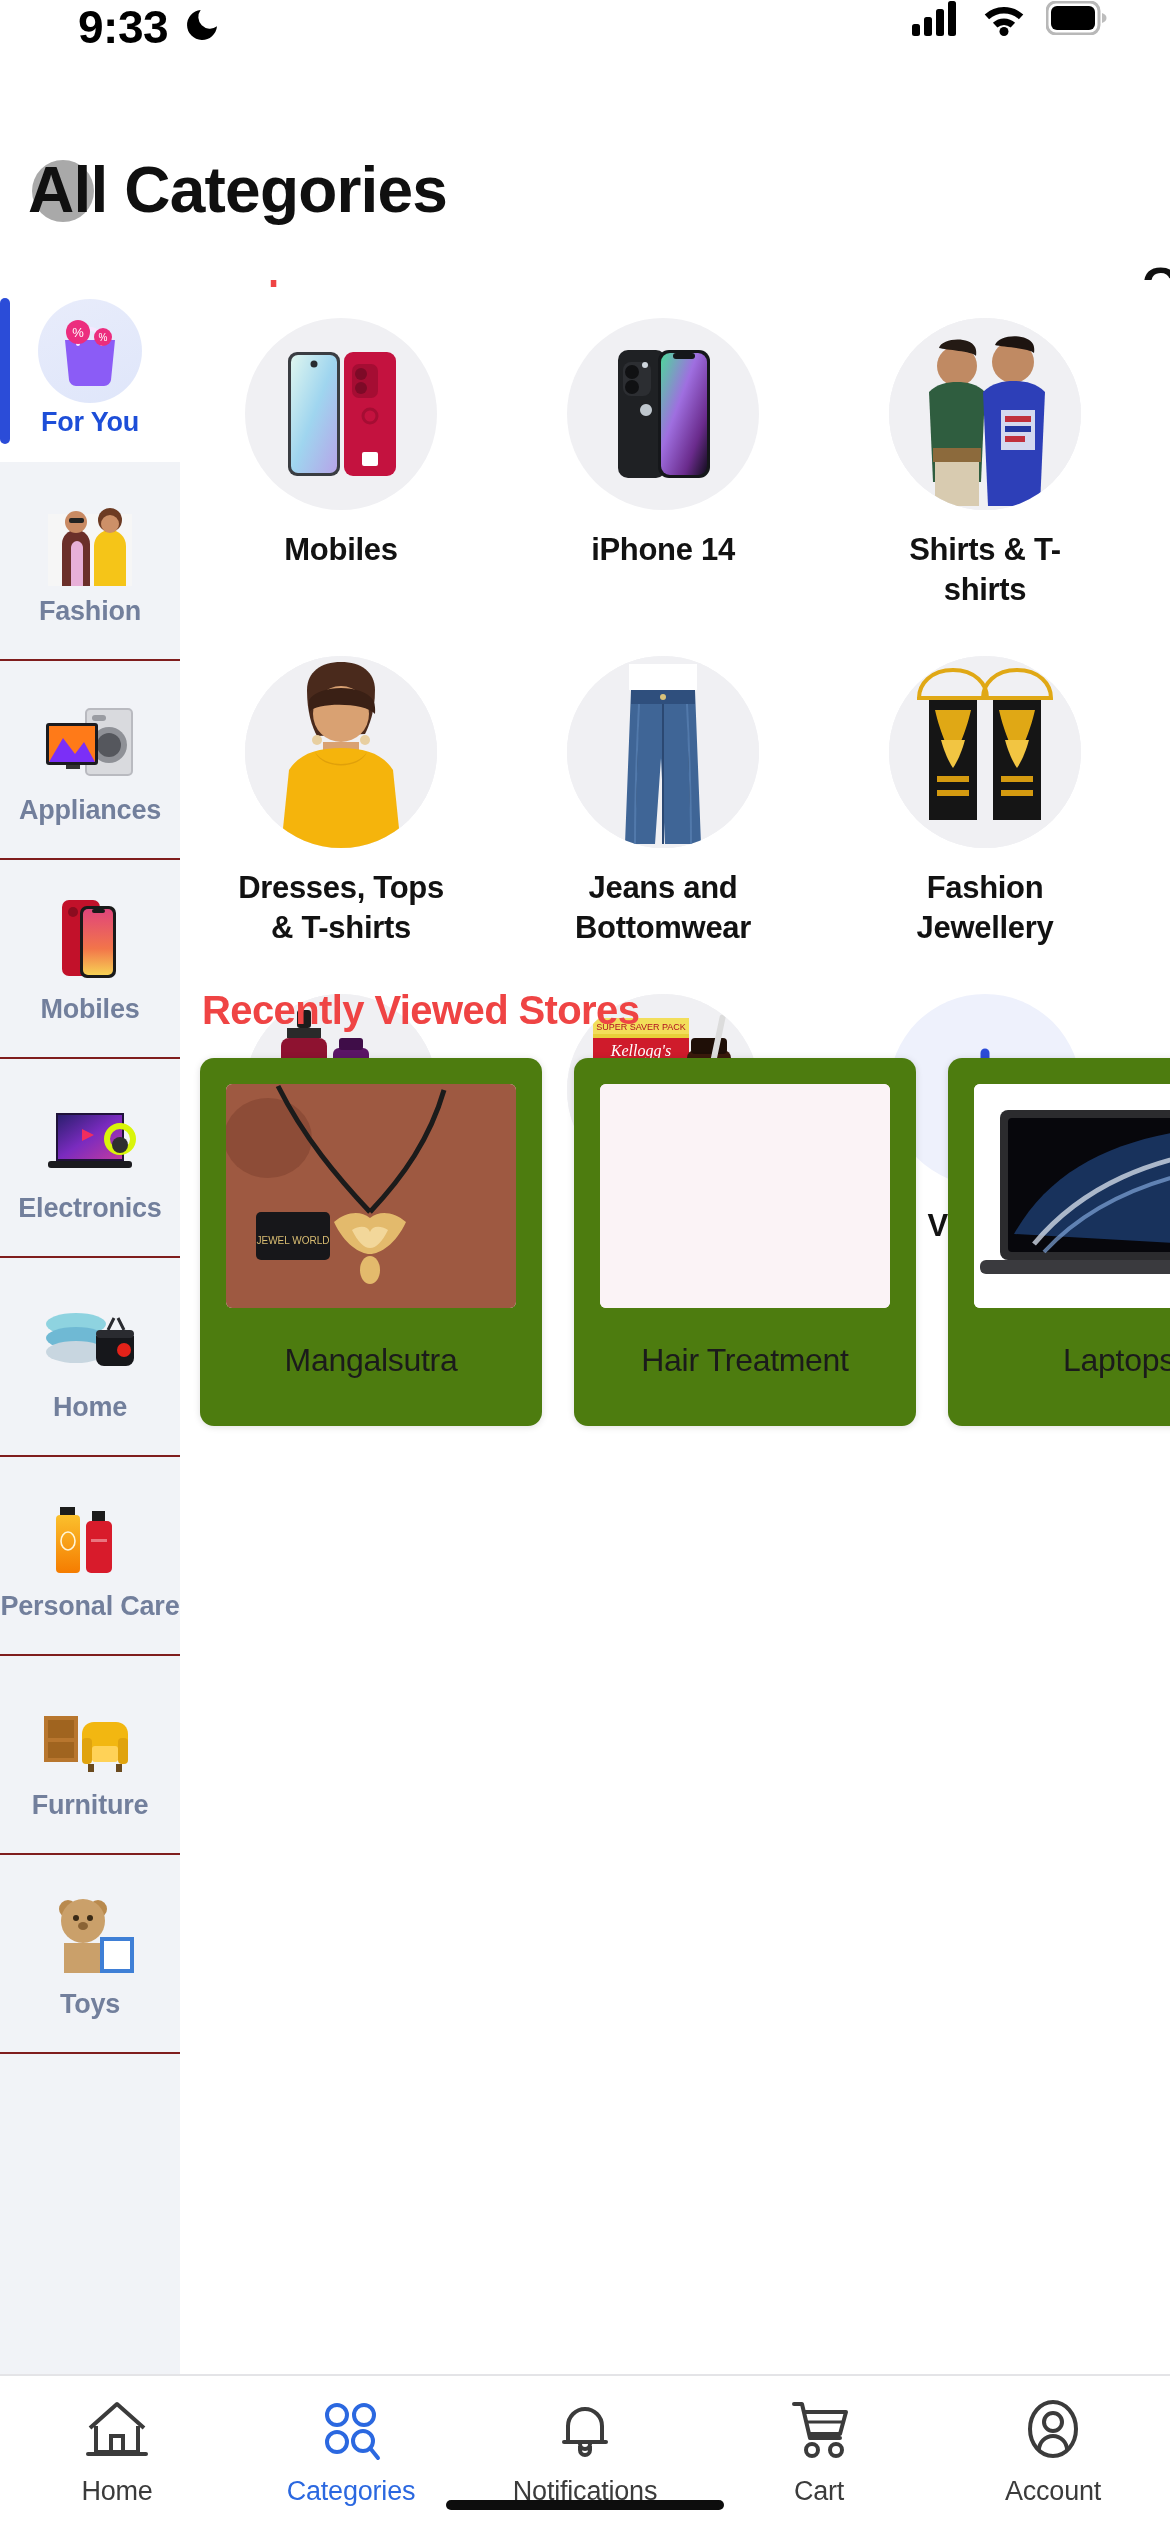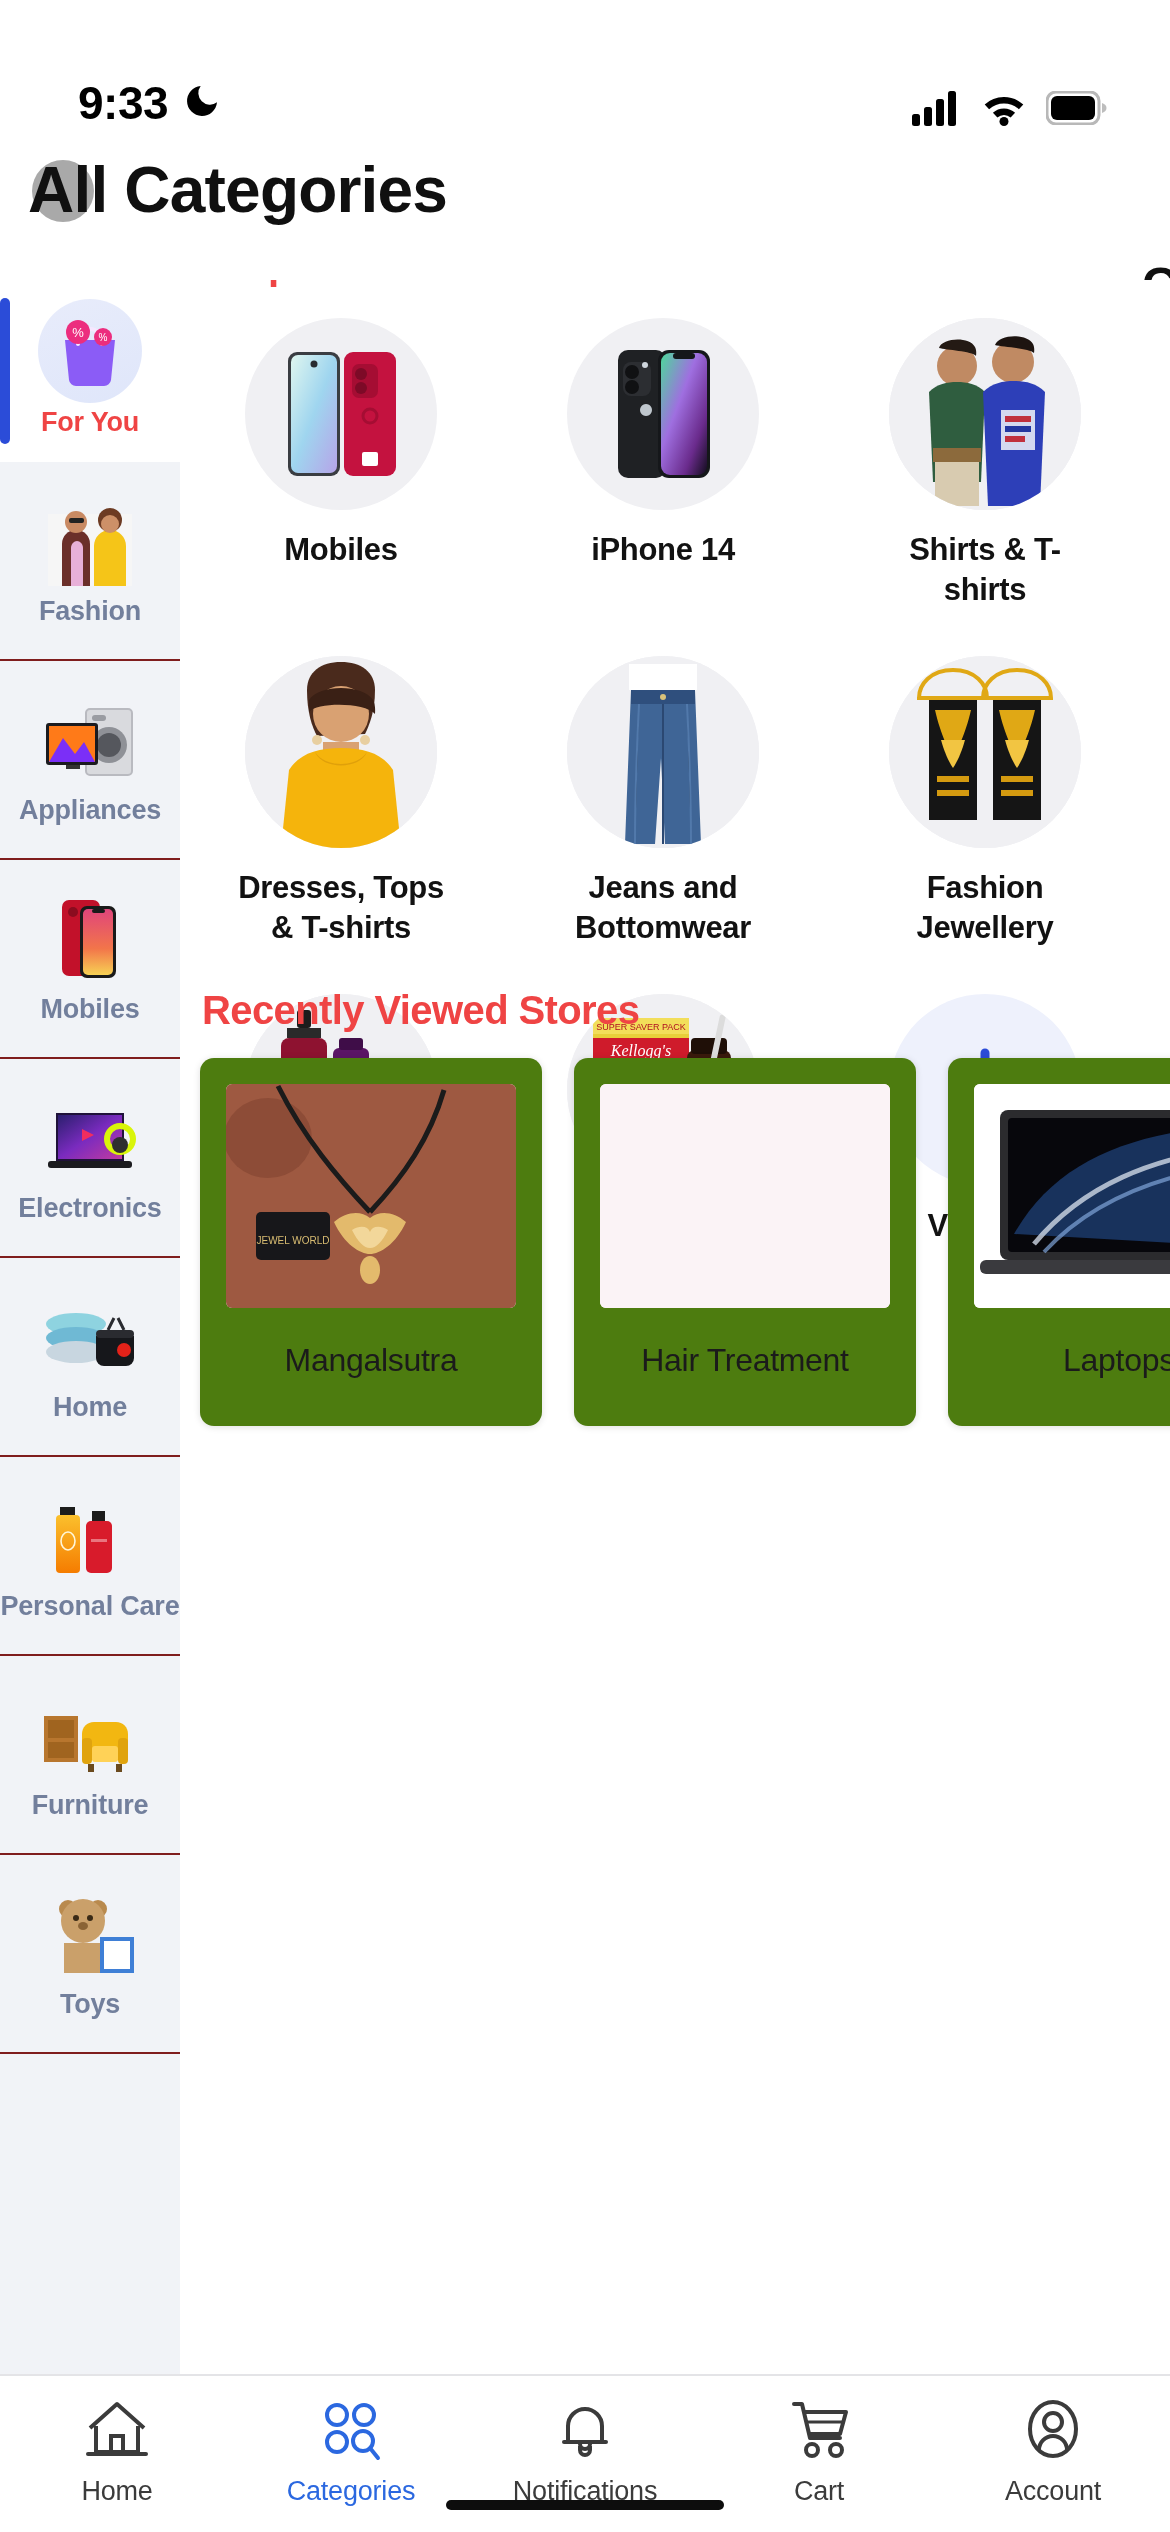--- a/index.html
+++ b/index.html
@@ -7,21 +7,21 @@
   body {
     font-family:"Liberation Sans", sans-serif;
     background:#ffffff;
     overflow:hidden;
     position:relative;
   }
 
   
   .statusbar{
     position:absolute; top:0; left:0; width:1170px; height:130px;
-    display:flex; align-items:flex-end; justify-content:space-between;
+    display:flex; align-items:flex-start; justify-content:space-between;
     padding:0 62px 0 78px;
   }
   .sb-left{ display:flex; align-items:center; gap:14px; }
   .sb-time{ font-size:46px; font-weight:600; color:#000; letter-spacing:-0.5px; }
   .sb-right{ display:flex; align-items:center; gap:18px; }
 
   
   .header{
     position:absolute; top:138px; left:0; width:1170px; height:108px;
   }
@@ -61,21 +61,21 @@
     align-items:center; justify-content:center;
     gap:10px;
     border-bottom:2px solid #7f1d1d;
   }
   .side-item .si-label{
     font-size:27px; font-weight:600; color:#727f9c; letter-spacing:-0.2px;
   }
   .side-item.active{
     background:#ffffff; border-bottom:none; height:182px;
   }
-  .side-item.active .si-label{ color:#ef4444; }
+  .side-item.active .si-label{ color:#1d4ed8; }
   .side-item.active::before{
     content:""; position:absolute; left:0; top:18px;
     width:10px; height:146px; border-radius:6px; background:#2b4cd8;
   }
   .si-img{
     width:104px; height:92px;
     display:flex; align-items:center; justify-content:center;
     position:relative;
   }
   .si-circle{

